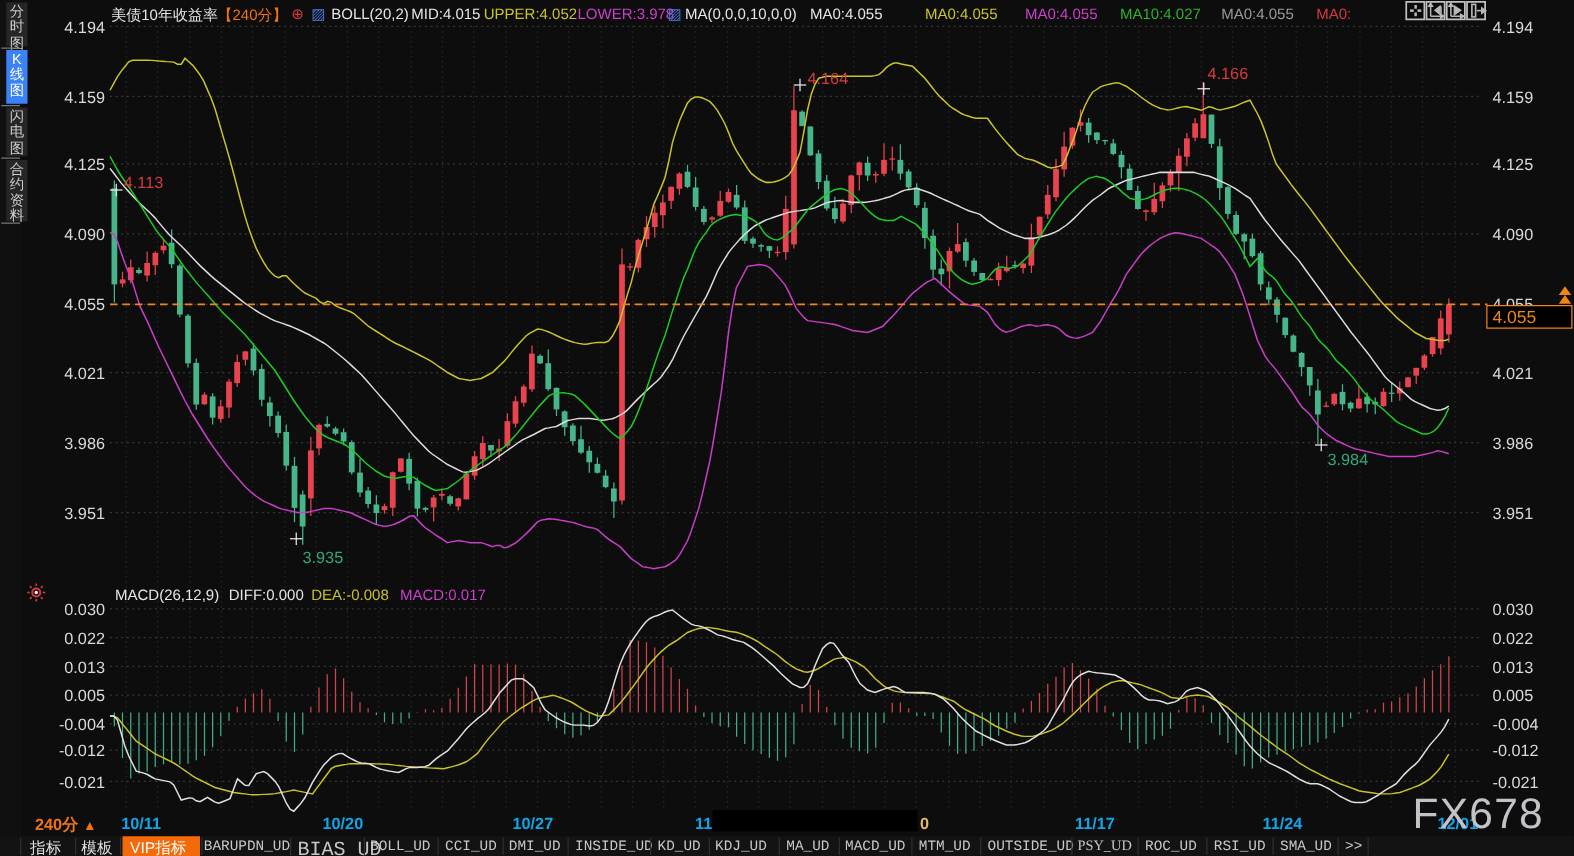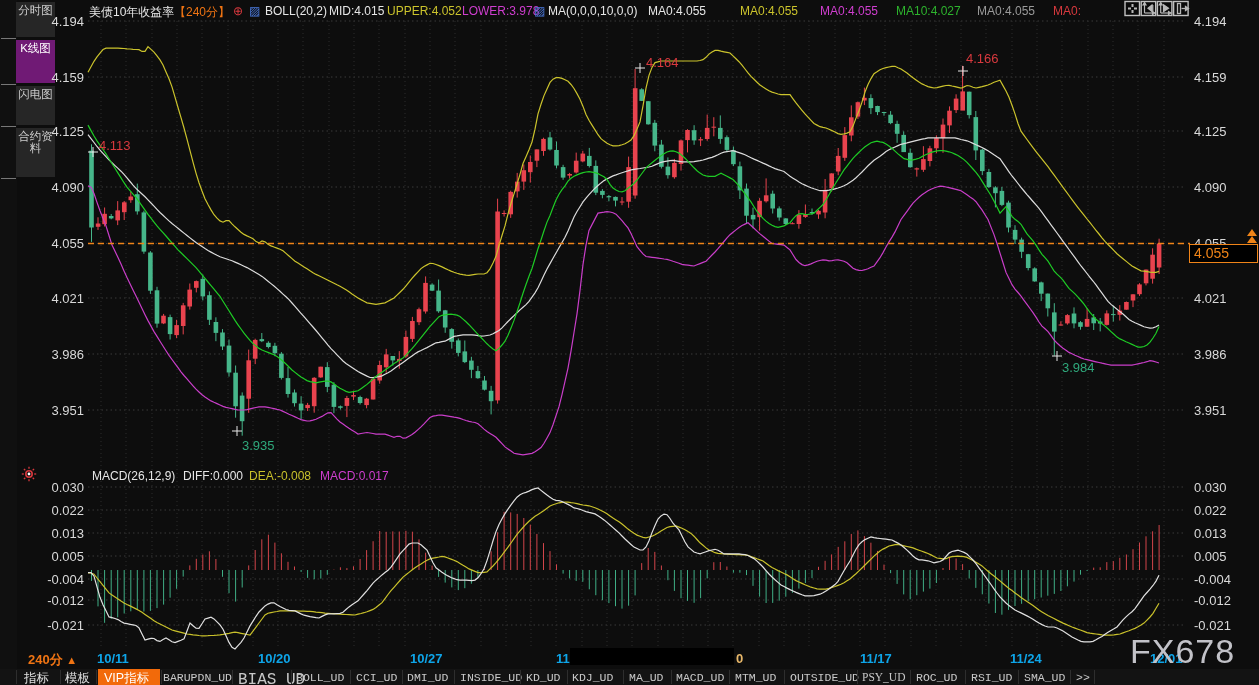--- a/index.html
+++ b/index.html
@@ -1,29 +1,29 @@
 <!DOCTYPE html>
 <html><head><meta charset="utf-8"><style>
 *{margin:0;padding:0;box-sizing:border-box}
 html,body{width:1259px;height:685px;background:#0d0d0d;overflow:hidden;font-family:"Liberation Sans",sans-serif}
 .abs{position:absolute}
 .pl{left:0;width:84px;text-align:right;color:#d9d9d9;font-size:13px}
 .pr{left:1194px;color:#d9d9d9;font-size:13px}
-.vt{left:16px;width:39px;text-align:center;color:#ccc;font-size:11.5px;line-height:12.3px;padding-top:2px;background:#262626;word-break:break-all}
+.vt{left:5px;width:17px;text-align:center;color:#ccc;font-size:11.5px;line-height:12.3px;padding-top:2px;background:#262626;word-break:break-all}
 .dt{color:#0ea5e9;font-size:13px;font-weight:bold}
 .tr{top:4px;font-size:12px;white-space:nowrap}
 .mt{top:469px;font-size:12px;white-space:nowrap}
 </style></head><body>
 <div class="abs" style="left:0;top:0;width:17px;height:685px;background:#101010"></div>
 <div class="abs vt" style="top:2px;height:35px">分时图</div>
 <div class="abs" style="left:1px;top:38px;width:15px;height:1px;background:#777"></div>
 <div class="abs" style="left:1px;top:84px;width:15px;height:1px;background:#777"></div>
 <div class="abs" style="left:1px;top:126px;width:15px;height:1px;background:#777"></div>
 <div class="abs" style="left:1px;top:178px;width:15px;height:1px;background:#777"></div>
-<div class="abs vt" style="top:40px;height:43px;background:#701a75;color:#fff">K线图</div>
+<div class="abs vt" style="top:40px;height:43px;background:#3b82f6;color:#fff">K线图</div>
 <div class="abs vt" style="top:86px;height:39px">闪电图</div>
 <div class="abs vt" style="top:128px;height:49px">合约资料</div>
 <div class="abs tr" style="left:89px;color:#e6e6e6">美债10年收益率</div>
 <div class="abs tr" style="left:174px;color:#f07413">【240分】</div>
 <div class="abs tr" style="left:233px;color:#d8393e">⊕</div>
 <div class="abs tr" style="left:249px;color:#4a79dd">▨</div>
 <div class="abs tr" style="left:265px;color:#e6e6e6">BOLL(20,2)</div>
 <div class="abs tr" style="left:329px;color:#e6e6e6">MID:4.015</div>
 <div class="abs tr" style="left:387px;color:#cbc32c">UPPER:4.052</div>
 <div class="abs tr" style="left:462px;color:#cf3ecf">LOWER:3.978</div>

